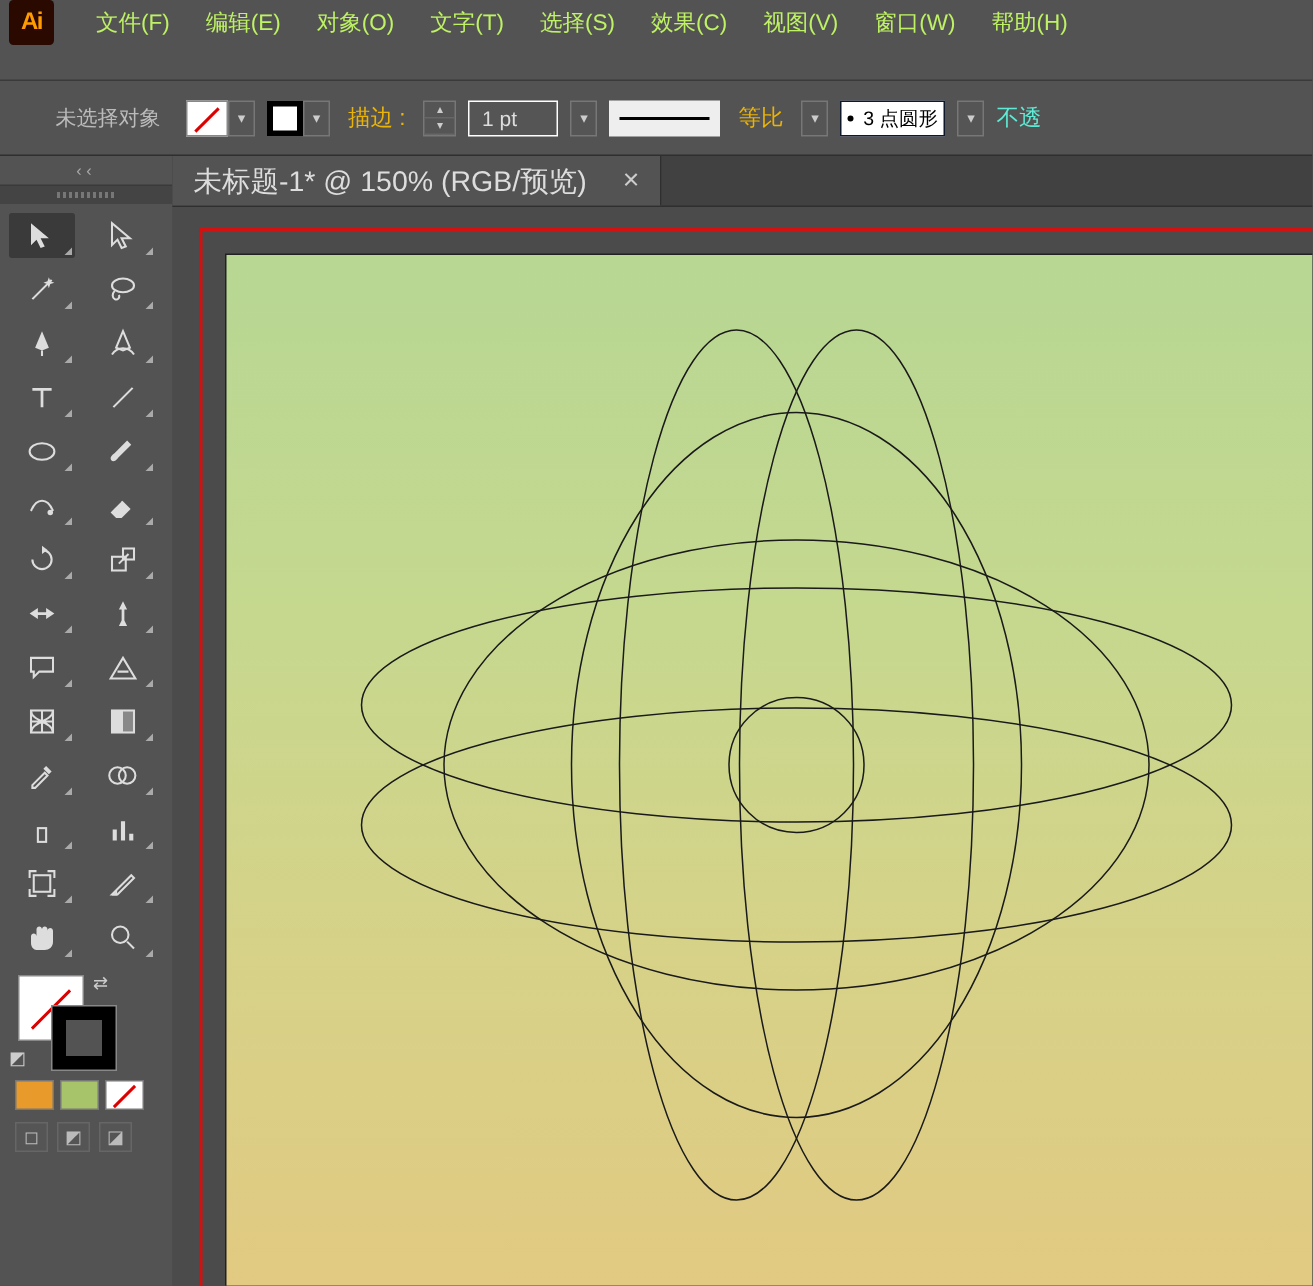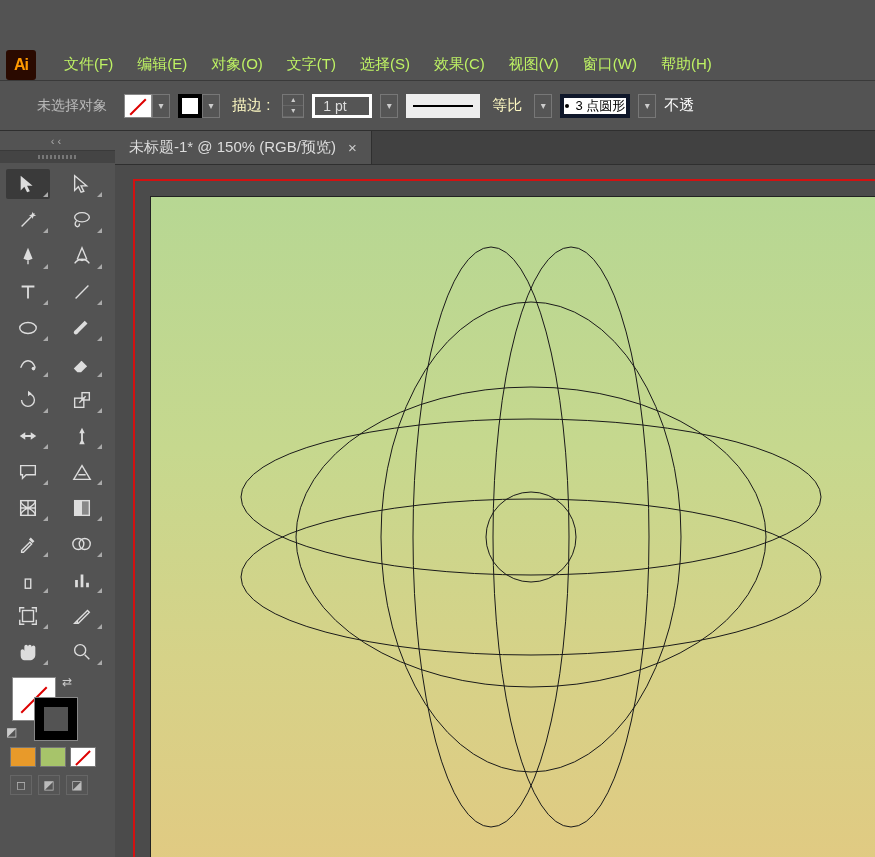--- a/index.html
+++ b/index.html
@@ -1,39 +1,39 @@
 <!DOCTYPE html>
 <html><head>
 <meta charset="utf-8">
 <style>
   * { box-sizing: border-box; margin: 0; padding: 0; font-family: "Segoe UI", Arial, sans-serif; }
   body { width: 875px; height: 857px; background: #535353; overflow: hidden; color: #ddd; font-size: 14px; }
 
   
-  .menu-bar { height: 54px; background: #535353; display: flex; align-items: flex-end; padding: 0 6px; border-bottom: 1px solid #3a3a3a; margin-top: 27px; }
+  .menu-bar { height: 54px; background: #535353; display: flex; align-items: flex-start; padding: 0 6px; border-bottom: 1px solid #3a3a3a; }
   .ai-logo { width: 30px; height: 30px; background: #2a0a00; color: #ff9a00; display: flex; align-items: center; justify-content: center; font-weight: bold; font-size: 16px; border-radius: 3px; margin-right: 16px; letter-spacing: -1px; }
   .menu-bar .menu-item { padding: 6px 12px; color: #bef264; cursor: pointer; font-size: 15px; }
 
   
   .options-bar { height: 50px; background: #535353; display: flex; align-items: center; padding: 0 28px; border-bottom: 1px solid #2f2f2f; gap: 8px; }
   .no-sel { color: #bbb; font-size: 14px; padding: 2px 8px; border: 1px solid transparent; }
   .swatch-combo { display: flex; align-items: center; }
   .swatch { width: 28px; height: 24px; border: 1px solid #888; display: flex; align-items: center; justify-content: center; background: #fff; position: relative; }
   .swatch.none::after { content:""; position:absolute; left:2px; right:2px; top:50%; border-top:2px solid #d00; transform: rotate(-45deg); }
   .swatch.fill { background: #fff; border: 4px solid #000; width: 24px; height: 24px; }
   .dd-arrow { width: 18px; height: 24px; background: #555; border: 1px solid #777; display:flex; align-items:center; justify-content:center; color:#ccc; font-size:10px;}
-  .opt-label { color:#fef9c3; font-size:15px; margin: 0 4px; }
+  .opt-label { color:#eab308; font-size:15px; margin: 0 4px; }
   .stepper { width: 22px; height: 24px; background:#555; border:1px solid #777; display:flex; flex-direction:column; }
   .stepper div{ flex:1; display:flex; align-items:center; justify-content:center; font-size:8px; color:#ccc; border-bottom:1px solid #666;}
-  .opt-field { height:24px; min-width:60px; background:#555; border:3px solid #ffffff; color:#ddd; padding:2px 8px; font-size:14px; display:flex; align-items:center;}
+  .opt-field { height:24px; min-width:60px; background:#555; border:1px solid #ffffff; color:#ddd; padding:2px 8px; font-size:14px; display:flex; align-items:center;}
   .stroke-sample { width:74px; height:24px; background:#eee; display:flex; align-items:center; justify-content:center;}
   .stroke-sample .line{ width:60px; height:2px; background:#000;}
-  .dash-sample { width:70px; height:24px; background:#fff; border:4px solid #0f172a; display:flex; align-items:center; justify-content:center; gap:6px;}
+  .dash-sample { width:70px; height:24px; background:#fff; border:1px solid #0f172a; display:flex; align-items:center; justify-content:center; gap:6px;}
   .dash-sample .dot{ width:4px; height:4px; background:#000; border-radius:50%;}
-  .opacity-lbl { color:#ffffff; font-size:15px;}
+  .opacity-lbl { color:#5eead4; font-size:15px;}
 
   
   .workspace { display:flex; height: calc(857px - 38px - 50px); }
 
   
   .left-col { width: 115px; background:#535353; display:flex; flex-direction:column;}
   .panel-collapse { height: 20px; background:#535353; border-bottom:1px solid #3a3a3a; display:flex; align-items:center; justify-content:center; color:#aaa; font-size:11px; letter-spacing:3px;}
   .grip { height: 12px; background:#444; display:flex; align-items:center; justify-content:center; }
   .grip .dots{ width:40px; height:4px; background:repeating-linear-gradient(90deg,#777 0 2px,transparent 2px 4px);}
 
@@ -57,21 +57,21 @@
   .mode-sw.green{ background:#a7c46a;}
   .mode-sw.none{ background:#fff; position:relative;}
   .mode-sw.none::after{content:"";position:absolute;left:2px;right:2px;top:50%;border-top:2px solid #d00;transform:rotate(-45deg);}
 
   .screen-row{ display:flex; gap:6px; padding: 0 10px 8px;}
   .screen-btn{ width:22px; height:20px; background:#555; border:1px solid #666; display:flex; align-items:center; justify-content:center; color:#bbb; font-size:12px;}
 
   
   .doc-area { flex:1; display:flex; flex-direction:column; background:#4b4b4b;}
   .tab-bar { height: 34px; background:#414141; display:flex; align-items:stretch; border-bottom:1px solid #2f2f2f;}
-  .tab { background:#535353; color:#ddd; padding: 6px 14px; display:flex; align-items:center; gap:12px; border-right:1px solid #2f2f2f; font-size:15px;}
+  .tab { background:#535353; color:#ddd; padding: 6px 14px; display:flex; align-items:center; gap:24px; border-right:1px solid #2f2f2f; font-size:19px;}
   .tab .close{ color:#ccc; cursor:pointer;}
 
   .canvas-wrap{ flex:1; background:#4b4b4b; position:relative; overflow:hidden;}
   .red-frame{ position:absolute; left:18px; top:14px; right:-20px; bottom:-20px; border:2px solid #d31111; border-right:none; border-bottom:none;}
   .artboard{ position:absolute; left:36px; top:32px; right:-5px; height:840px;
              background: linear-gradient(180deg,#b7d793 0%, #c6d88e 30%, #d6d288 55%, #e1ca82 80%, #e7c67f 100%);
              box-shadow: 0 0 0 1px #222;}
   .art-svg{ position:absolute; left:50px; top:10px; width:660px; height:660px;}
   .art-svg ellipse, .art-svg circle{ fill:none; stroke:#1a1a1a; stroke-width:1;}
 </style>

